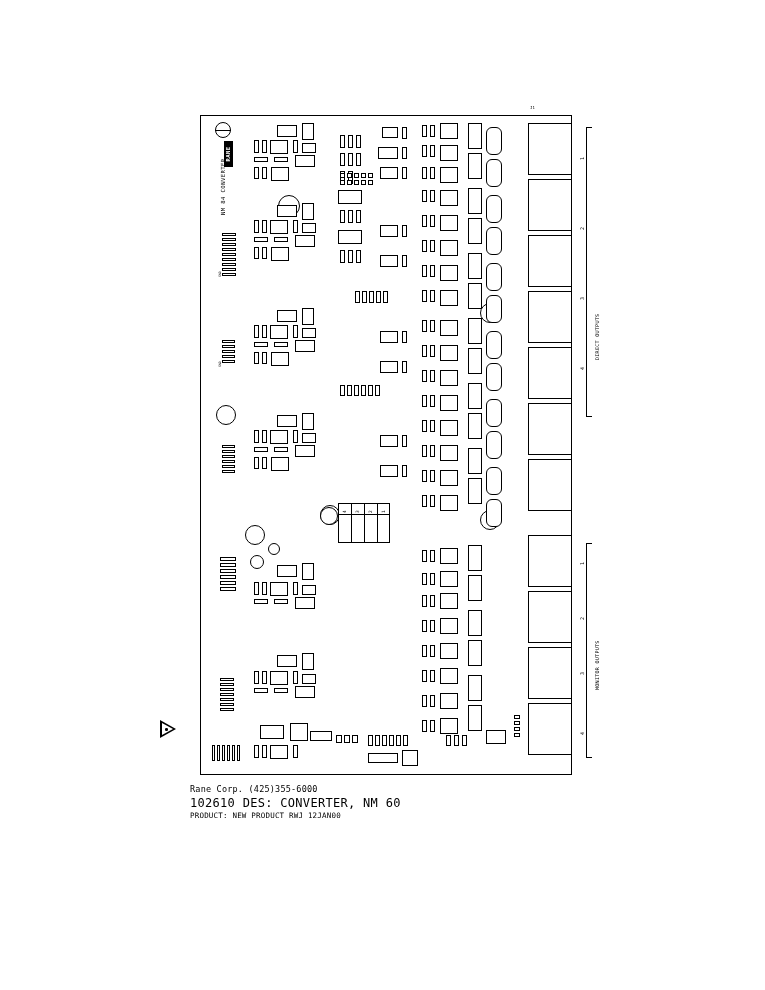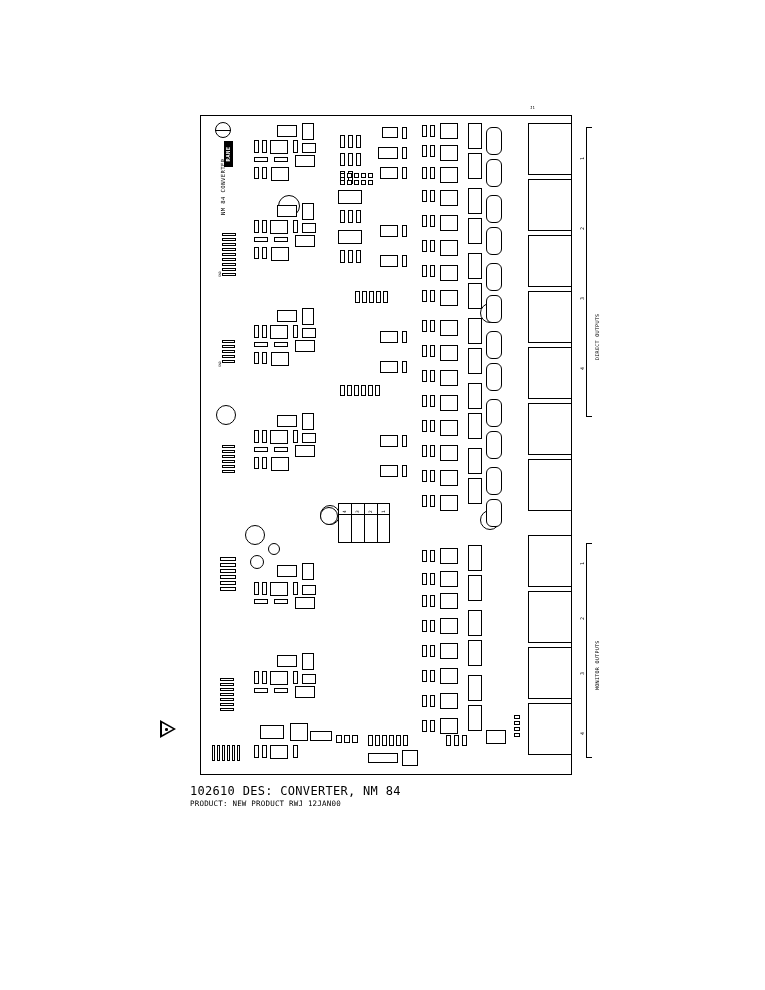--- a/index.html
+++ b/index.html
@@ -513,17 +513,18 @@
       <div class="ic" style="left:336px;top:635px;width:20px;height:14px;"></div>
       <div class="pad" style="left:364px;top:620px;width:6px;height:4px;"></div>
       <div class="pad" style="left:364px;top:626px;width:6px;height:4px;"></div>
       <div class="pad" style="left:364px;top:632px;width:6px;height:4px;"></div>
       <div class="pad" style="left:364px;top:638px;width:6px;height:4px;"></div>
     </div>
 
   </div>
 
   <div id="titleblock">
-    <div class="tb-line2">102610 DES: CONVERTER, NM 84</div>
+    <div class="tb-line1">Rane Corp.   (425)355-6000</div>
+    <div class="tb-line2">102610 DES: CONVERTER, NM 60</div>
     <div class="tb-line3">PRODUCT: NEW PRODUCT RWJ 12JAN00</div>
   </div>
 
 </div>
 
 </body></html>

